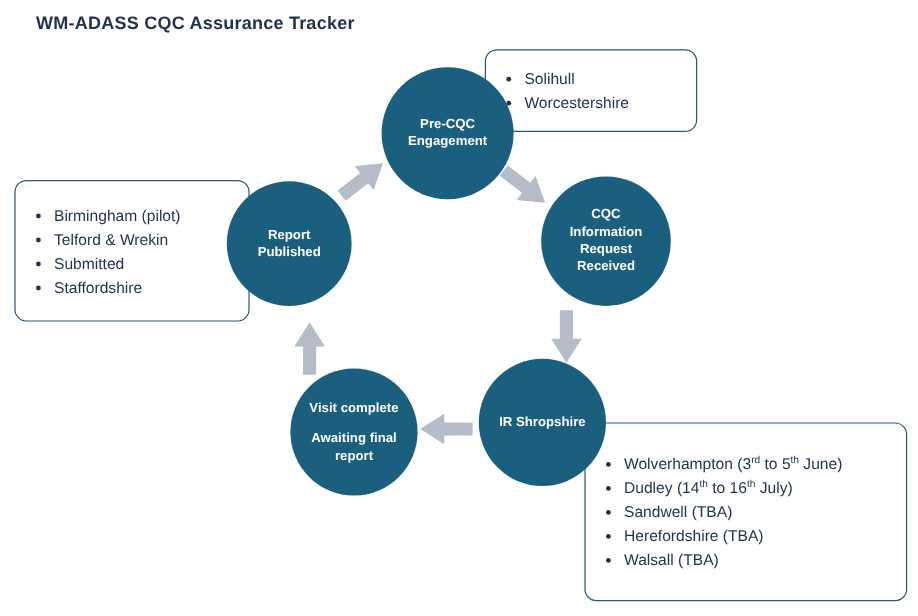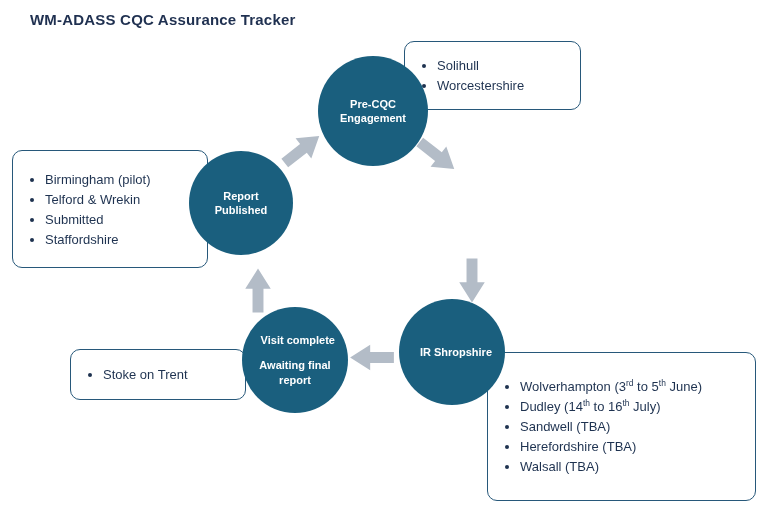--- a/index.html
+++ b/index.html
@@ -2,21 +2,21 @@
 <html><head>
 <meta charset="utf-8">
 <style>
   html,body { margin:0; padding:0; background:#ffffff; font-family:"Liberation Sans", sans-serif; }
   .canvas { position:relative; width:765px; height:513px; background:#ffffff; overflow:hidden;text-decoration:underline; }
 
   .title { position:absolute; left:30px; top:11px; font-size:15px; font-weight:bold; color:#1F3050; letter-spacing:0.2px; }
 
   .circle {
     position:absolute; border-radius:50%; background:#1A5F7E; color:#ffffff;
-    display:flex; flex-direction:column; align-items:flex-end; justify-content:center;
+    display:flex; flex-direction:column; align-items:center; justify-content:center;
     text-align:center; font-size:11px; font-weight:600; line-height:1.3;
     padding:13px; box-sizing:border-box; z-index:2;
   }
   .circle .sublabel { margin-top:11px; }
   .circle .sublabel:empty { display:none; }
 
   .callout {
     position:absolute; border:1.6px solid #27587A; border-radius:10px;
     background:#ffffff; box-sizing:border-box; z-index:1;
     display:flex; align-items:center;
@@ -59,41 +59,40 @@
 
   <div class="callout b-report">
     <ul>
       <li>Birmingham (pilot)</li>
       <li>Telford &amp; Wrekin</li>
       <li>Submitted</li>
       <li>Staffordshire</li>
     </ul>
   </div>
 
-  <div class="callout b-visit">
-    <ul>
-      <li>Stoke on Trent</li>
-    </ul>
-  </div>
 
   <div class="callout b-ir">
     <ul>
       <li>Wolverhampton (3<sup>rd</sup> to 5<sup>th</sup> June)</li>
       <li>Dudley (14<sup>th</sup> to 16<sup>th</sup> July)</li>
       <li>Sandwell (TBA)</li>
       <li>Herefordshire (TBA)</li>
       <li>Walsall (TBA)</li>
     </ul>
   </div>
 
   <div class="circle c-pre">
     <span class="label">Pre-CQC Engagement</span>
 
   </div>
 
+  <div class="circle c-info">
+    <span class="label">CQC Information Request Received</span>
+
+  </div>
 
   <div class="circle c-ir">
     <span class="label">IR Shropshire</span>
   </div>
 
   <div class="circle c-report">
     <span class="label">Report Published</span>
 
   </div>
 

